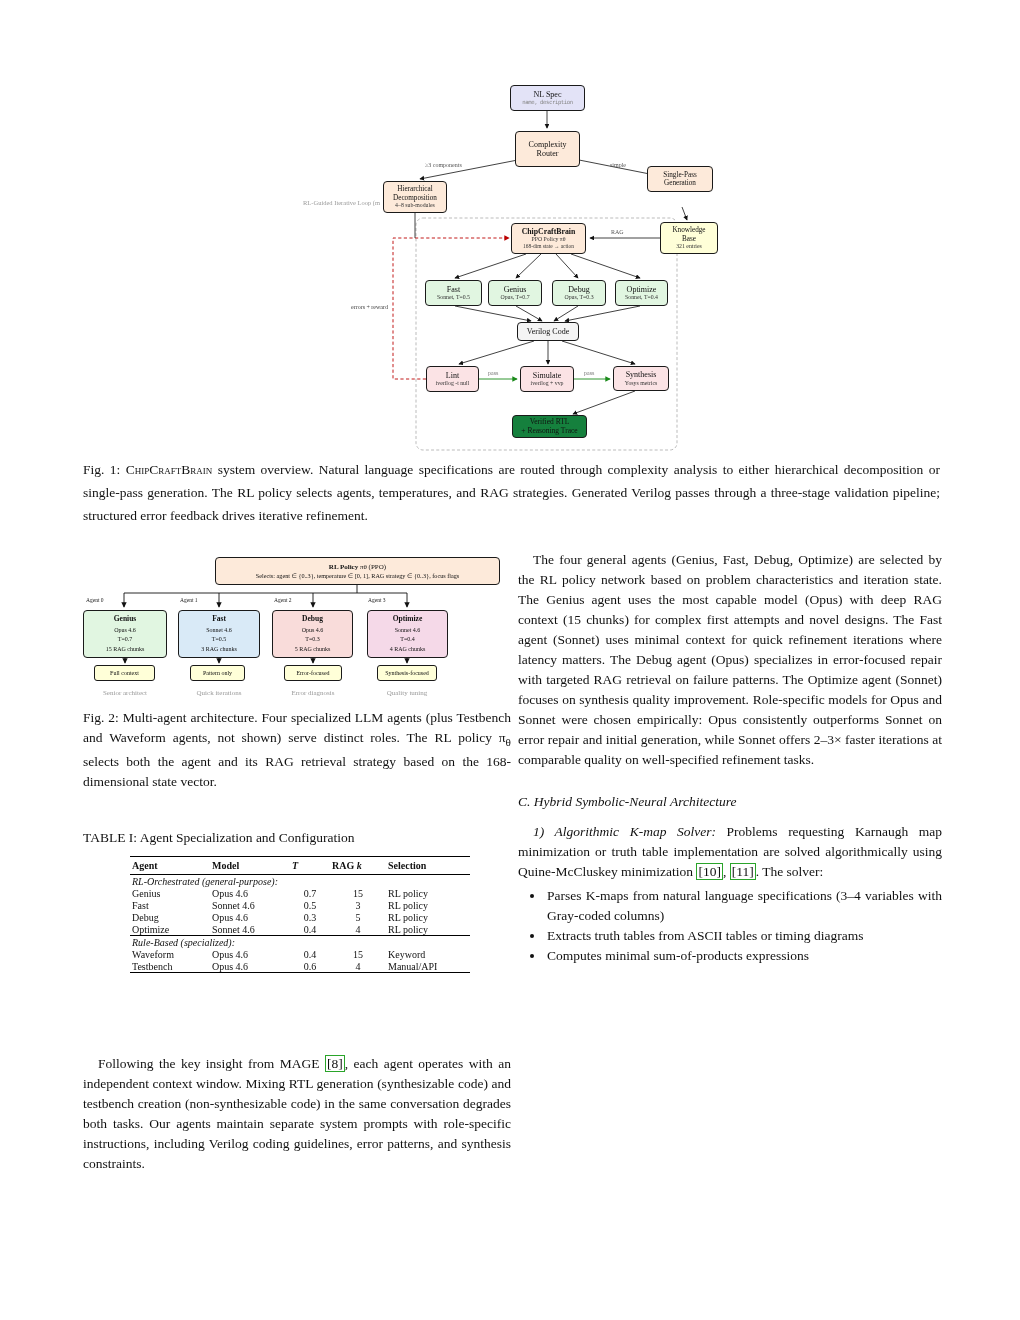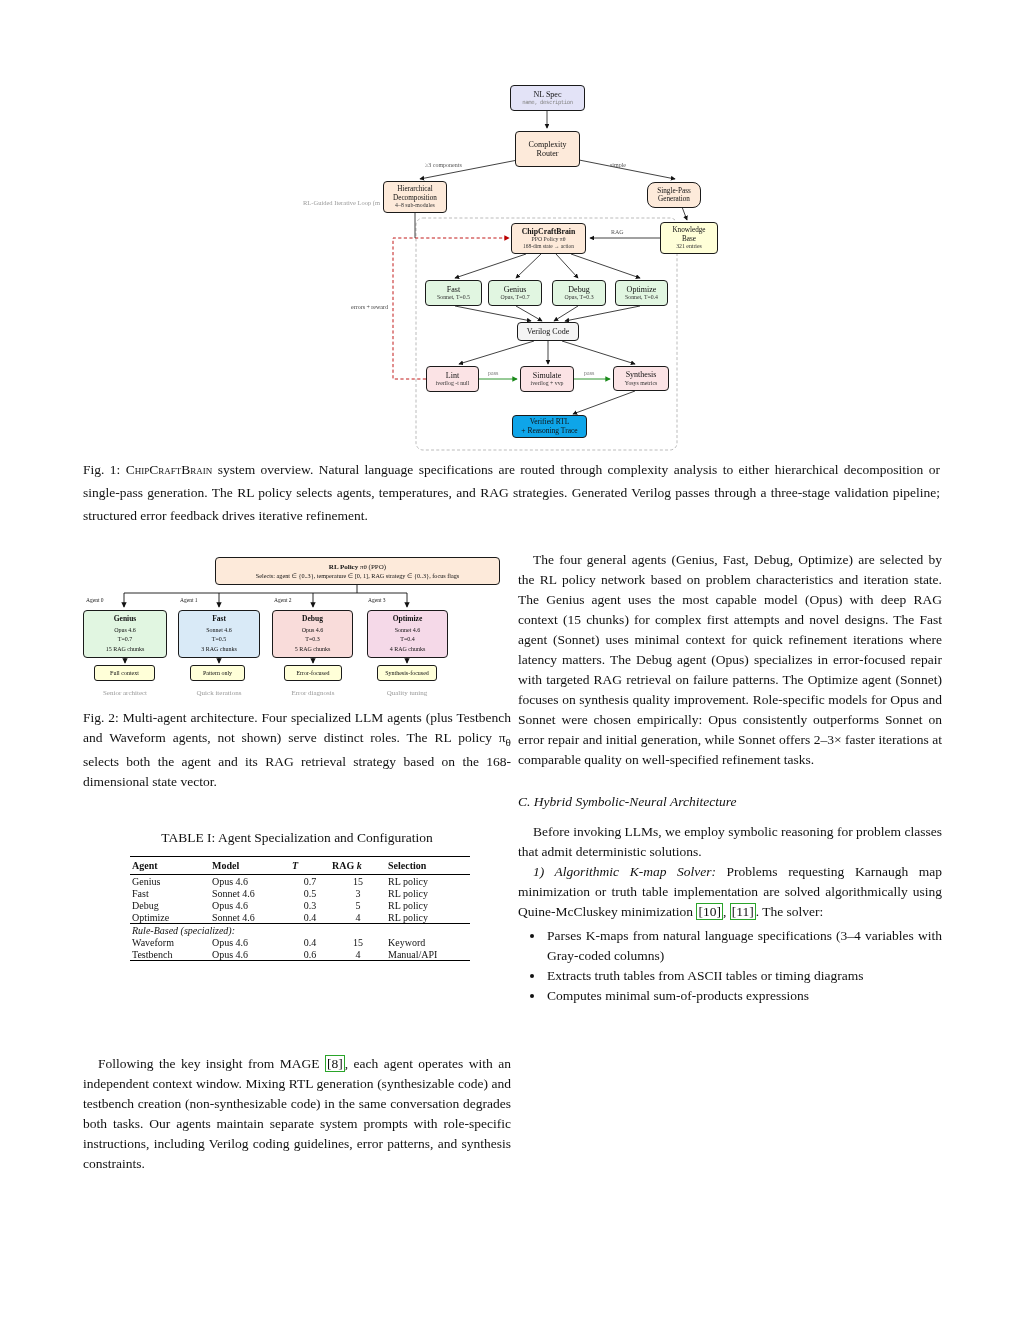--- a/index.html
+++ b/index.html
@@ -10,21 +10,21 @@
   .fig svg{position:absolute;left:0;top:0;z-index:0;}
   .n{position:absolute;border:0.9px solid #1a1a1a;border-radius:4px;display:flex;flex-direction:column;
      align-items:center;justify-content:center;text-align:center;box-sizing:border-box;background:#fff;
      z-index:2;line-height:1.18;}
   .nt{font-size:8px;white-space:pre-line;}
   .nbold{font-weight:bold;}
   .ns{font-size:5.8px;color:#333;white-space:pre-line;}
   .nm{font-size:5.6px;font-family:"DejaVu Sans Mono",monospace;color:#888;letter-spacing:-0.4px;}
   .peach{background:#fdeada}.lav{background:#e3e3f7}.yel{background:#ffffd8}
   .grn{background:#e1f6e1}.blu{background:#d9eaf7}.pnk{background:#f9dcda}.pur{background:#f5d9e8}
-  .pip{background:#fbe3e5}.verc{background:#0ea5e9}.gry{background:#f4f4f4}
+  .pip{background:#fbe3e5}.verc{background:#15803d}.gry{background:#f4f4f4}
   .el{position:absolute;font-size:6px;color:#555;z-index:1;white-space:nowrap;}
   .ll{position:absolute;font-size:6.5px;color:#9a9a9a;z-index:1;white-space:nowrap;overflow:hidden;}
   .erl{position:absolute;font-size:6px;color:#444;z-index:1;white-space:nowrap;text-align:right;}
   
   .a2name{font-size:7.5px;font-weight:bold;}
   .a2l{font-size:6px;margin-top:2.5px;}
   .atag{position:absolute;font-size:5.5px;color:#222;z-index:1;white-space:nowrap;}
   .role{position:absolute;font-size:7px;color:#9a9a9a;z-index:1;white-space:nowrap;text-align:center;}
   .ybox{position:absolute;border:0.9px solid #1a1a1a;border-radius:3px;background:#ffffd8;z-index:2;
         display:flex;align-items:center;justify-content:center;font-size:6px;box-sizing:border-box;}
@@ -34,21 +34,21 @@
   .col{position:absolute;font-size:13.5px;line-height:20px;text-align:justify;}
   .col p{margin:0;}
   .ind{text-indent:15px;}
   .cite{border:1px solid #2aa42a;padding:0 1px;color:#111;text-decoration:none;cursor:pointer;}
   .schead{font-style:italic;margin:22px 0 10px 0 !important;text-align:left !important;}
   .ilead{font-style:italic;}
   ul.blt{margin:4px 0 0 0;padding-left:27px;}
   ul.blt li{margin:0;padding-left:2px;}
   
   .t1wrap{position:absolute;}
-  .t1title{position:absolute;font-size:13.5px;text-align:center;}
+  .t1title{position:absolute;font-size:13.5px;}
   table.t1{border-collapse:collapse;font-size:10px;border-top:1.6px solid #000;border-bottom:1.6px solid #000;}
   table.t1 th{font-weight:bold;text-align:left;padding:3px 2px 3px 2px;border-bottom:0.9px solid #000;}
   table.t1 td{padding:0.5px 2px;}
   .cc{text-align:center;}
   .grow td{font-style:italic;padding-top:3px;padding-left:18px;}
   .rule-top td{border-top:0.9px solid #000;}
 </style>
 </head>
 <body>
 
@@ -113,21 +113,21 @@
     </div>
     <div class="n peach" style="left:230px;top:53px;width:65px;height:36px;">
       <div class="nt">Complexity
 Router</div>
     </div>
     <div class="n peach" style="left:98px;top:103px;width:64px;height:32px;">
       <div class="nt" style="font-size:7.2px;">Hierarchical
 Decomposition</div>
       <div class="ns">4–8 sub-modules</div>
     </div>
-    <div class="n peach" style="left:362px;top:104px;width:54px;height:26px;border-radius:8px;">
+    <div class="n peach" style="left:362px;top:88px;width:66px;height:26px;">
       <div class="nt" style="font-size:7.2px;">Single-Pass
 Generation</div>
     </div>
     <div class="n peach" style="left:226px;top:145px;width:75px;height:31px;">
       <div class="nt nbold" style="font-size:7.8px;">ChipCraftBrain</div>
       <div class="ns">PPO Policy πθ</div>
       <div class="ns" style="font-size:5.4px;">168-dim state → action</div>
     </div>
     <div class="n yel" style="left:375px;top:144px;width:58px;height:32px;">
       <div class="nt" style="font-size:7.2px;">Knowledge
@@ -250,20 +250,23 @@
       <thead>
         <tr>
           <th style="width:76px;">Agent</th>
           <th style="width:76px;">Model</th>
           <th style="width:36px;" class="cc"><i>T</i></th>
           <th style="width:52px;" class="cc"><span>RAG </span><i>k</i></th>
           <th style="width:80px;">Selection</th>
         </tr>
       </thead>
       <tbody>
+        <tr class="grow">
+            <td colspan="5">RL-Orchestrated (general-purpose):</td>
+          </tr>
         <tr>
             <td>Genius</td>
             <td>Opus 4.6</td>
             <td class="cc">0.7</td>
             <td class="cc">15</td>
             <td>RL policy</td>
           </tr>
         <tr>
             <td>Fast</td>
             <td>Sonnet 4.6</td>
@@ -308,21 +311,20 @@
 
   <div class="col" style="left:83px;top:1054px;width:428px;">
     <p class="ind">
       <span>Following the key insight from MAGE </span><a class="cite">[8]</a><span>, each agent operates with an independent context window. Mixing RTL generation (synthesizable code) and testbench creation (non-synthesizable code) in the same conversation degrades both tasks. Our agents maintain separate system prompts with role-specific instructions, including Verilog coding guidelines, error patterns, and synthesis constraints.</span>
     </p>
   </div>
 
   <div class="col" style="left:518px;top:550px;width:424px;">
     <p class="ind">The four general agents (Genius, Fast, Debug, Optimize) are selected by the RL policy network based on problem characteristics and iteration state. The Genius agent uses the most capable model (Opus) with deep RAG context (15 chunks) for complex first attempts and novel designs. The Fast agent (Sonnet) uses minimal context for quick refinement iterations where latency matters. The Debug agent (Opus) specializes in error-focused repair with targeted RAG retrieval on failure patterns. The Optimize agent (Sonnet) focuses on synthesis quality improvement. Role-specific models for Opus and Sonnet were chosen empirically: Opus consistently outperforms Sonnet on error repair and initial generation, while Sonnet offers 2–3× faster iterations at comparable quality on well-specified refinement tasks.</p>
     <p class="schead">C. Hybrid Symbolic-Neural Architecture</p>
-    <p class="ind">Before invoking LLMs, we employ symbolic reasoning for problem classes that admit deterministic solutions.</p>
     <p class="ind">
       <span class="ilead">1) Algorithmic K-map Solver:</span><span> Problems requesting Karnaugh map minimization or truth table implementation are solved algorithmically using Quine-McCluskey minimization </span><a class="cite">[10]</a><span>, </span><a class="cite">[11]</a><span>. The solver:</span>
     </p>
     <ul class="blt">
       <li><span>Parses K-maps from natural language specifications (3–4 variables with Gray-coded columns)</span></li>
       <li><span>Extracts truth tables from ASCII tables or timing diagrams</span></li>
       <li><span>Computes minimal sum-of-products expressions</span></li>
     </ul>
   </div>
 

